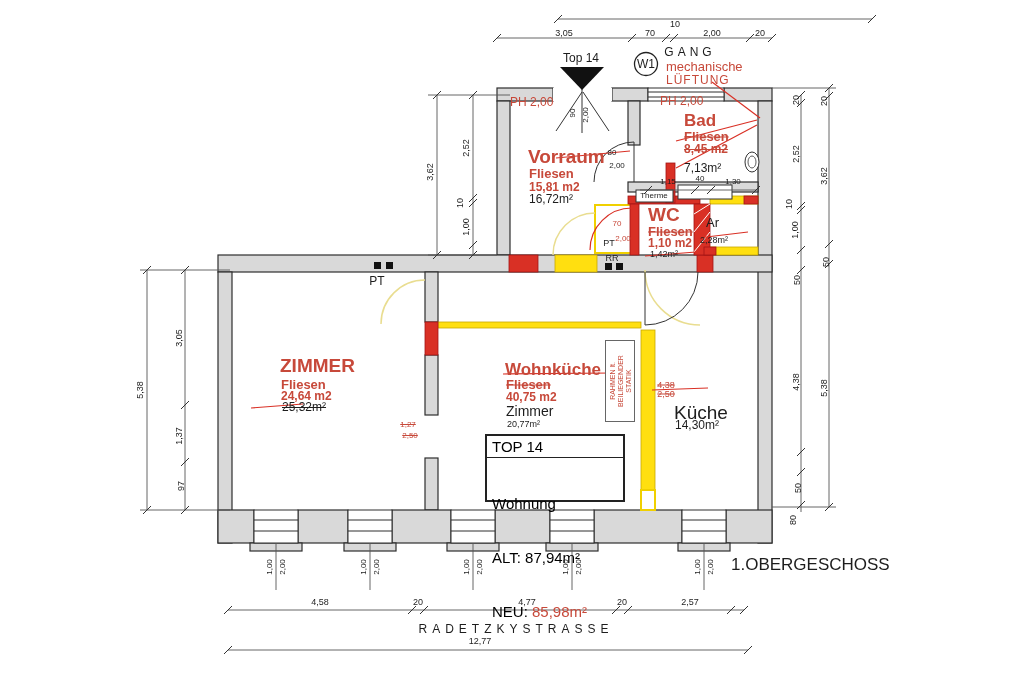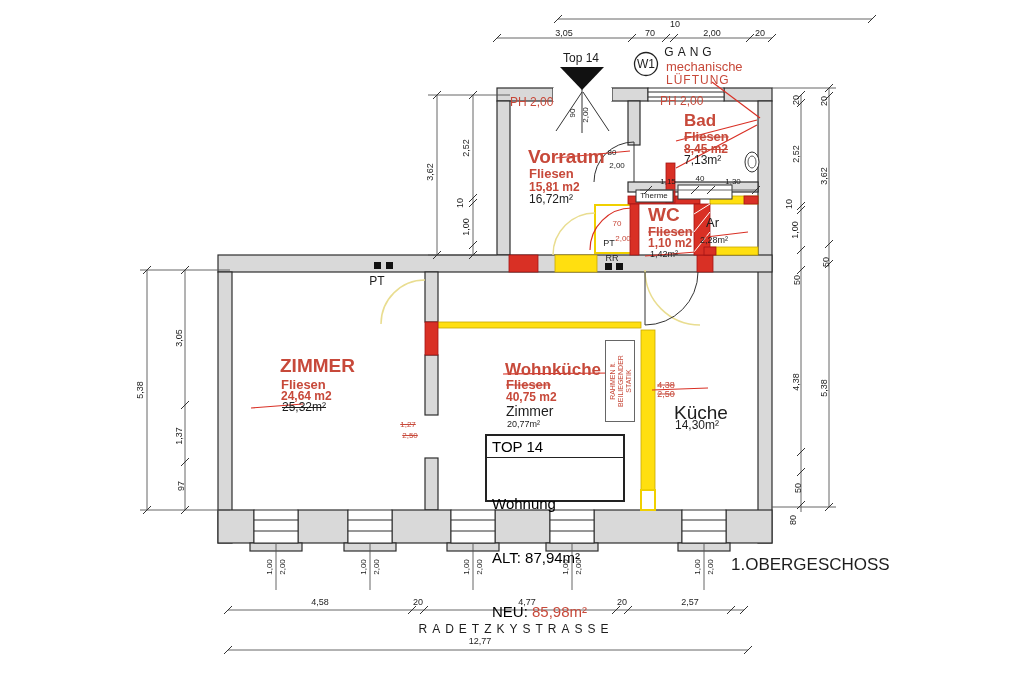--- a/index.html
+++ b/index.html
@@ -183,21 +183,21 @@
 <span class="lbl la s10 red" style="left:510px;top:102px">PH 2,00</span>
 <span class="lbl la s16 red bold" style="left:528px;top:156px">Vorraum</span>
 <span class="lbl la s11 red bold" style="left:529px;top:173px">Fliesen</span>
 <span class="lbl la s12 red bold" style="left:529px;top:187px">15,81 m2</span>
 <span class="lbl la s10" style="left:529px;top:199px">16,72m²</span>
 
 <span class="lbl la s10 red" style="left:660px;top:101px">PH 2,00</span>
 <span class="lbl la s17 red bold" style="left:684px;top:120px">Bad</span>
 <span class="lbl la s11 red bold strike" style="left:684px;top:136px">Fliesen</span>
 <span class="lbl la s12 red bold strike" style="left:684px;top:149px">8,45 m2</span>
-<span class="lbl la s10" style="left:684px;top:160px">7,13m²</span>
+<span class="lbl la s10" style="left:684px;top:168px">7,13m²</span>
 
 <span class="lbl la s16 red bold" style="left:648px;top:214px">WC</span>
 <span class="lbl la s11 red bold strike" style="left:648px;top:231px">Fliesen</span>
 <span class="lbl la s12 red bold" style="left:648px;top:243px">1,10 m2</span>
 <span class="lbl la s9" style="left:650px;top:254px">1,42m²</span>
 <span class="lbl la s13" style="left:706px;top:222px">Ar</span>
 <span class="lbl la s9" style="left:700px;top:240px">2,28m²</span>
 <span class="lbl s8" style="left:654px;top:196px">Therme</span>
 
 <span class="lbl la s16 red bold" style="left:280px;top:365px">ZIMMER</span>

